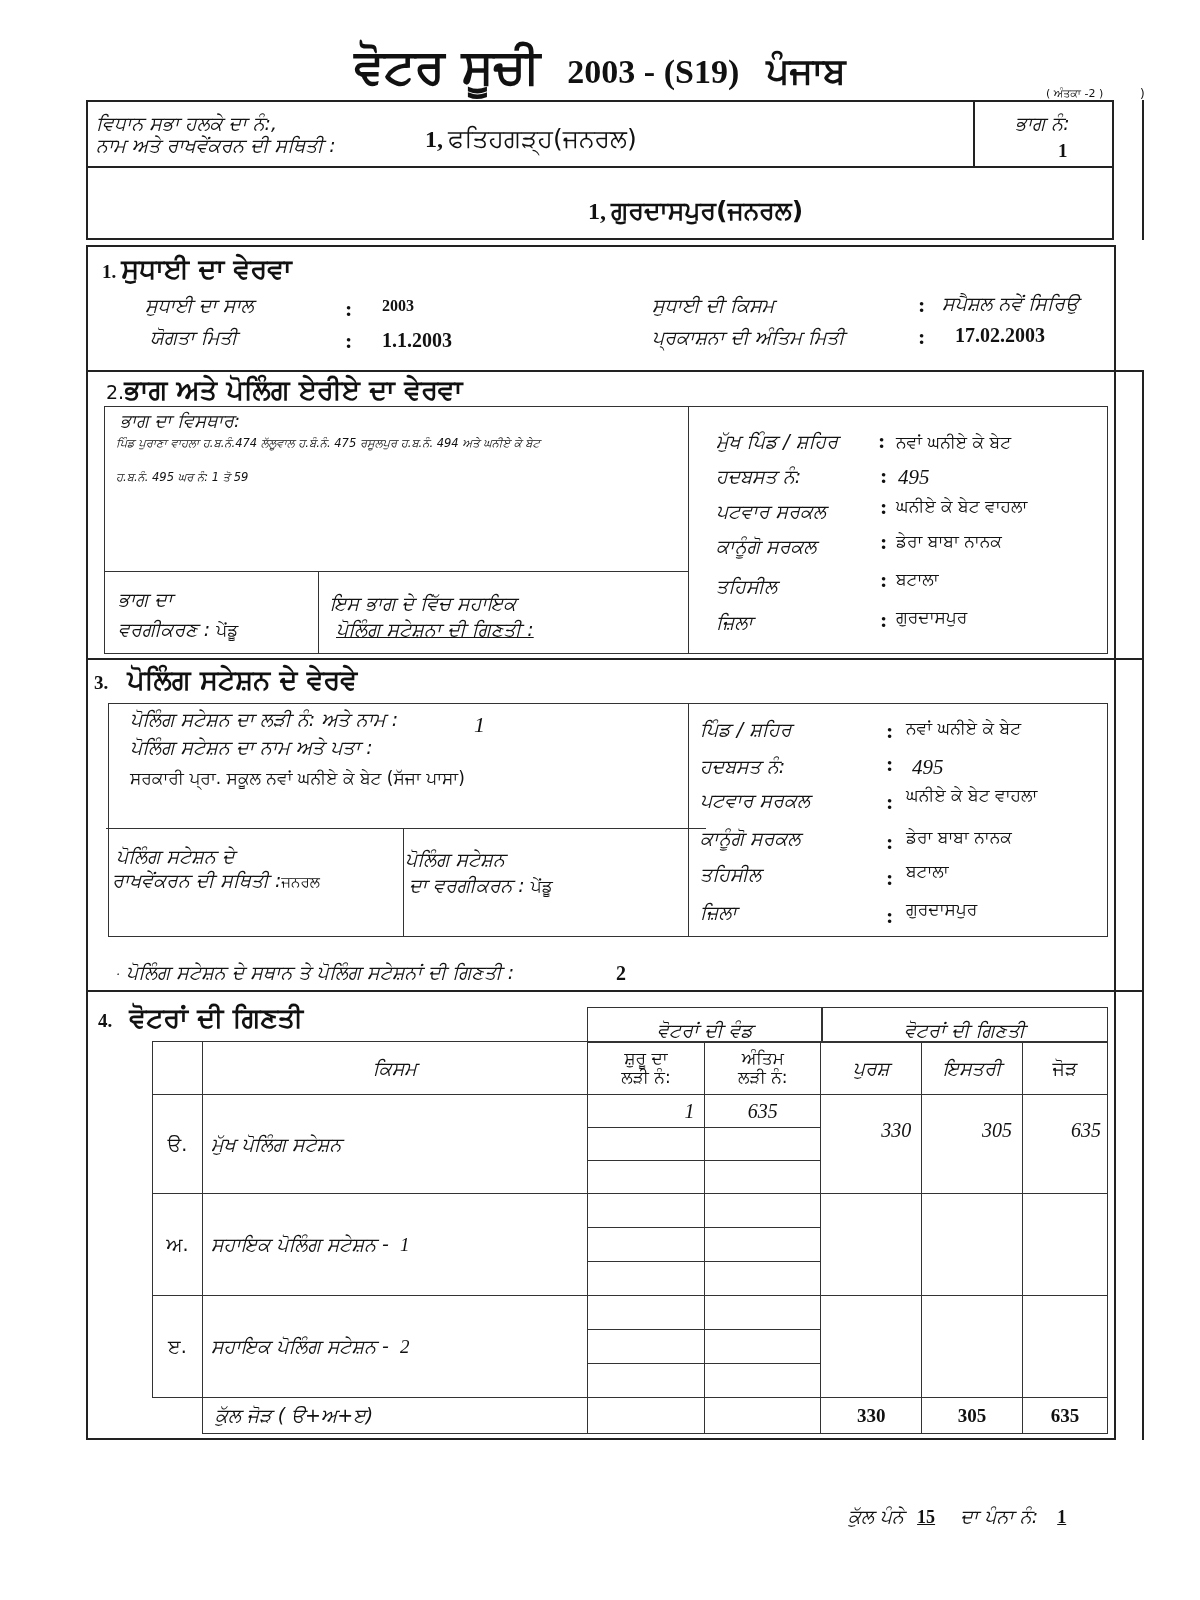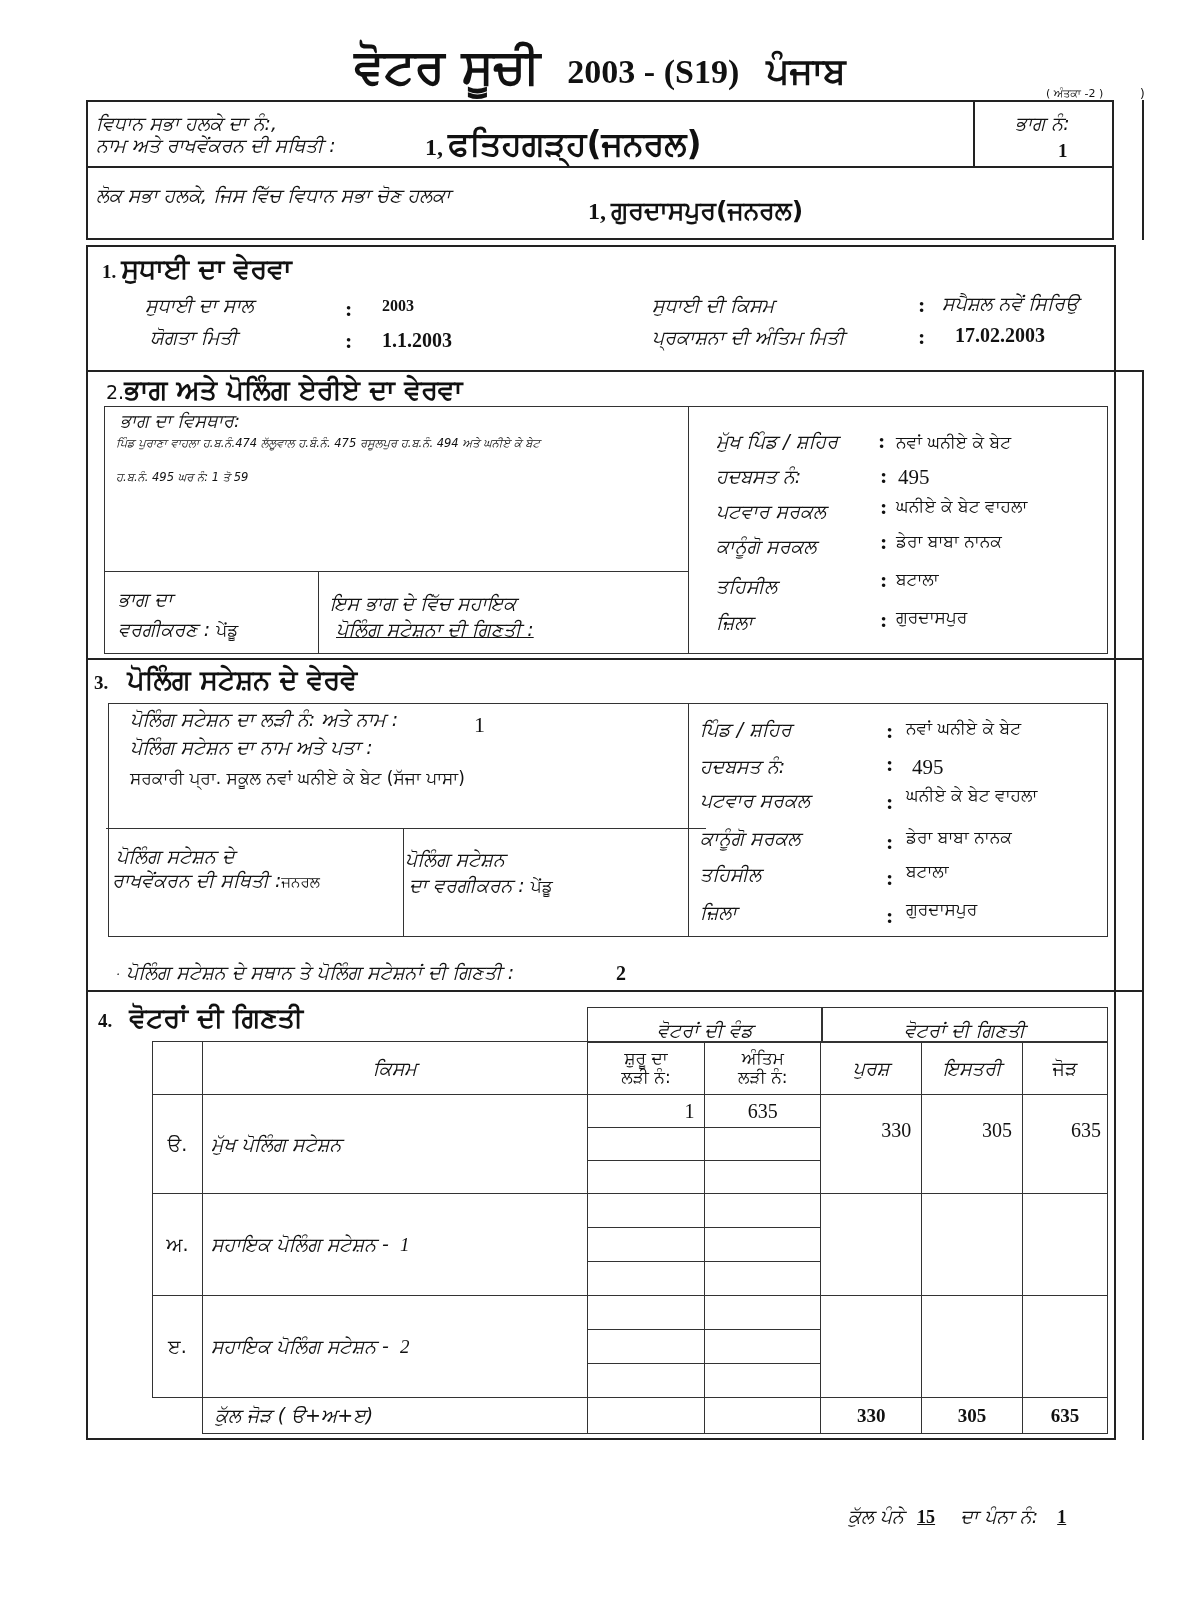--- a/index.html
+++ b/index.html
@@ -10,21 +10,21 @@
   .b { font-weight:bold; }
   .box { position:absolute; border:2px solid #222; box-sizing:border-box; }
   .thin { position:absolute; border:1.5px solid #333; box-sizing:border-box; }
   .hl { position:absolute; height:0; border-top:2px solid #222; }
   .hl1 { position:absolute; height:0; border-top:1.5px solid #333; }
   .vl { position:absolute; width:0; border-left:2px solid #222; }
   .vl1 { position:absolute; width:0; border-left:1.5px solid #333; }
   .lbl { font-size:19px; font-style:italic; white-space:nowrap; }
   .val { font-size:17px; white-space:nowrap; }
   .sec-title { font-size:27px; font-weight:bold; white-space:nowrap; }
-  .num { font-family:"Liberation Serif", serif; font-size:21px; }
+  .num { font-family:"Liberation Serif", serif; font-size:21px;font-style:italic; }
   .colon { font-family:"Liberation Serif", serif; font-size:22px; font-weight:bold; }
   table.vt { position:absolute; border-collapse:collapse; }
   table.vt td { border:1.5px solid #333; padding:0; box-sizing:border-box; vertical-align:middle; }
   .c { text-align:center; }
   .r { text-align:right; padding-right:10px !important; }
 </style>
 </head>
 <body>
 
 <div class="abs" style="left:0; top:38px; width:1200px; text-align:center; white-space:nowrap;">
@@ -37,26 +37,25 @@
 
 <div class="box" style="left:86px; top:100px; width:1028px; height:140px;"></div>
 <div class="vl" style="left:973px; top:100px; height:66px;"></div>
 <div class="hl" style="left:86px; top:166px; width:1028px;"></div>
 <div class="abs lbl" style="left:96px; top:112px; line-height:22px;">
   <div>ਵਿਧਾਨ ਸਭਾ ਹਲਕੇ ਦਾ ਨੰ:,</div>
   <div>ਨਾਮ ਅਤੇ ਰਾਖਵੇਂਕਰਨ ਦੀ ਸਥਿਤੀ :</div>
 </div>
 <div class="abs" style="left:425px; top:124px; white-space:nowrap;">
   <span class="serif b" style="font-size:24px;">1,</span>
-  <span style="font-size:33px; font-weight:bold;">ਫਤਿਹਗੜ੍ਹ(ਜਨਰਲ)</span>
+  <span style="font-size:25px; font-weight:normal;">ਫਤਿਹਗੜ੍ਹ(ਜਨਰਲ)</span>
 </div>
 <div class="abs lbl" style="left:1015px; top:112px;">ਭਾਗ ਨੰ:</div>
 <div class="abs serif b" style="left:1058px; top:140px; font-size:19px;">1</div>
 <div class="abs lbl" style="left:96px; top:184px; line-height:22px;">
-  <div>ਲੋਕ ਸਭਾ ਹਲਕੇ, ਜਿਸ ਵਿੱਚ ਵਿਧਾਨ ਸਭਾ ਚੋਣ ਹਲਕਾ</div>
 </div>
 <div class="abs" style="left:588px; top:196px; white-space:nowrap;">
   <span class="serif b" style="font-size:24px;">1,</span>
   <span style="font-size:25px; font-weight:bold;">ਗੁਰਦਾਸਪੁਰ(ਜਨਰਲ)</span>
 </div>
 
 <div class="vl" style="left:1142px; top:100px; height:140px;"></div>
 <div class="vl" style="left:1142px; top:370px; height:290px;"></div>
 <div class="vl" style="left:1142px; top:660px; height:330px;"></div>
 <div class="vl" style="left:1142px; top:990px; height:450px;"></div>

